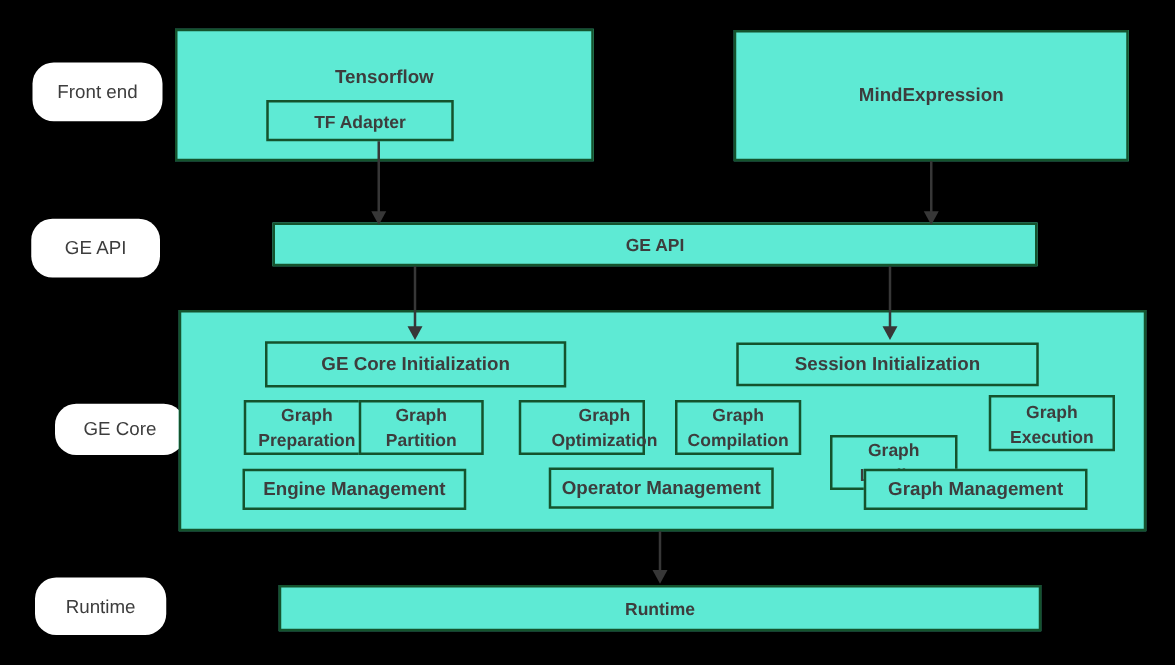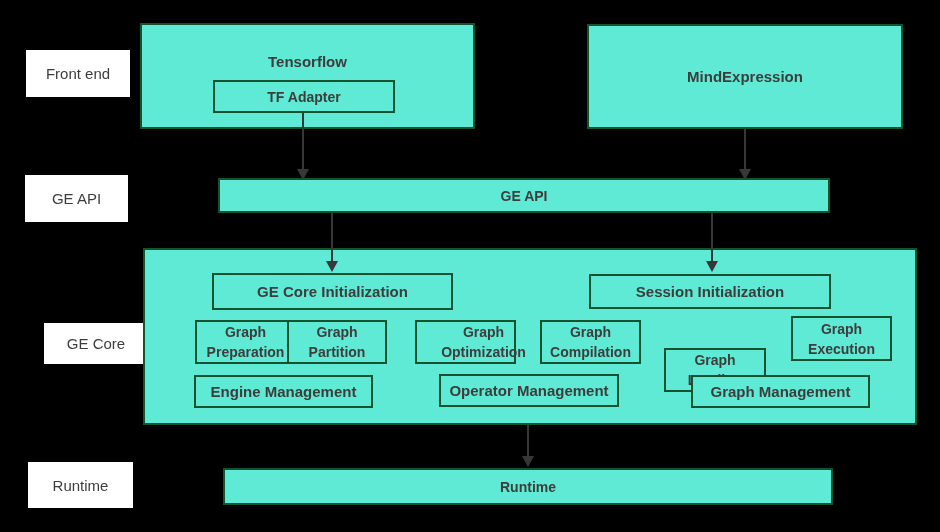--- a/index.html
+++ b/index.html
@@ -3,21 +3,21 @@
 <meta charset="utf-8">
 <style>
   html,body{margin:0;padding:0;background:#000;}
   .canvas{
     position:relative;width:940px;height:532px;background:#000000;
     font-family:"Liberation Sans","DejaVu Sans",sans-serif;
     color:#3d3d3d;overflow:hidden;
   }
   .rowlabel{
     position:absolute;background:#ffffff;display:flex;align-items:center;
-    justify-content:center;font-size:15px;color:#3d3d3d;
+    justify-content:center;font-size:15px;color:#3d3d3d;border-radius:17px;
   }
   .box{
     position:absolute;background:#5eead4;border:2px solid #14532d;
     box-sizing:border-box;display:flex;align-items:center;justify-content:center;
     text-align:center;font-size:14px;color:#3d3d3d;font-weight:bold;
   }
   .box--container{display:block;}
   .box--module{font-size:14px;line-height:20px;}
   .box--title{font-size:15px;}
   .tf-title{
@@ -40,21 +40,21 @@
 
 <div class="canvas">
 
   <div class="rowlabel" style="left:26px;top:50px;width:104px;height:47px;">Front end</div>
   <div class="rowlabel" style="left:25px;top:175px;width:103px;height:47px;">GE API</div>
   <div class="rowlabel" style="left:24px;top:323px;width:104px;height:41px;margin-left:20px;">GE Core</div>
   <div class="rowlabel" style="left:28px;top:462px;width:105px;height:46px;">Runtime</div>
 
   <div class="box box--container" style="left:140px;top:23px;width:335px;height:106px;">
     <div class="tf-title">Tensorflow</div>
-    <div class="box" style="left:71px;top:55px;width:182px;height:33px;">TF Adapter</div>
+    <div class="box" style="left:71px;top:55px;width:150px;height:33px;">TF Adapter</div>
   </div>
 
   <div class="box box--title" style="left:587px;top:24px;width:316px;height:105px;">MindExpression</div>
 
   <div class="box" style="left:218px;top:178px;width:612px;height:35px;">GE API</div>
 
   <div class="box box--container" style="left:143px;top:248px;width:774px;height:177px;">
     <div class="box box--title" style="left:67px;top:23px;width:241px;height:37px;">GE Core Initialization</div>
     <div class="box box--title" style="left:444px;top:24px;width:242px;height:35px;">Session Initialization</div>
 

